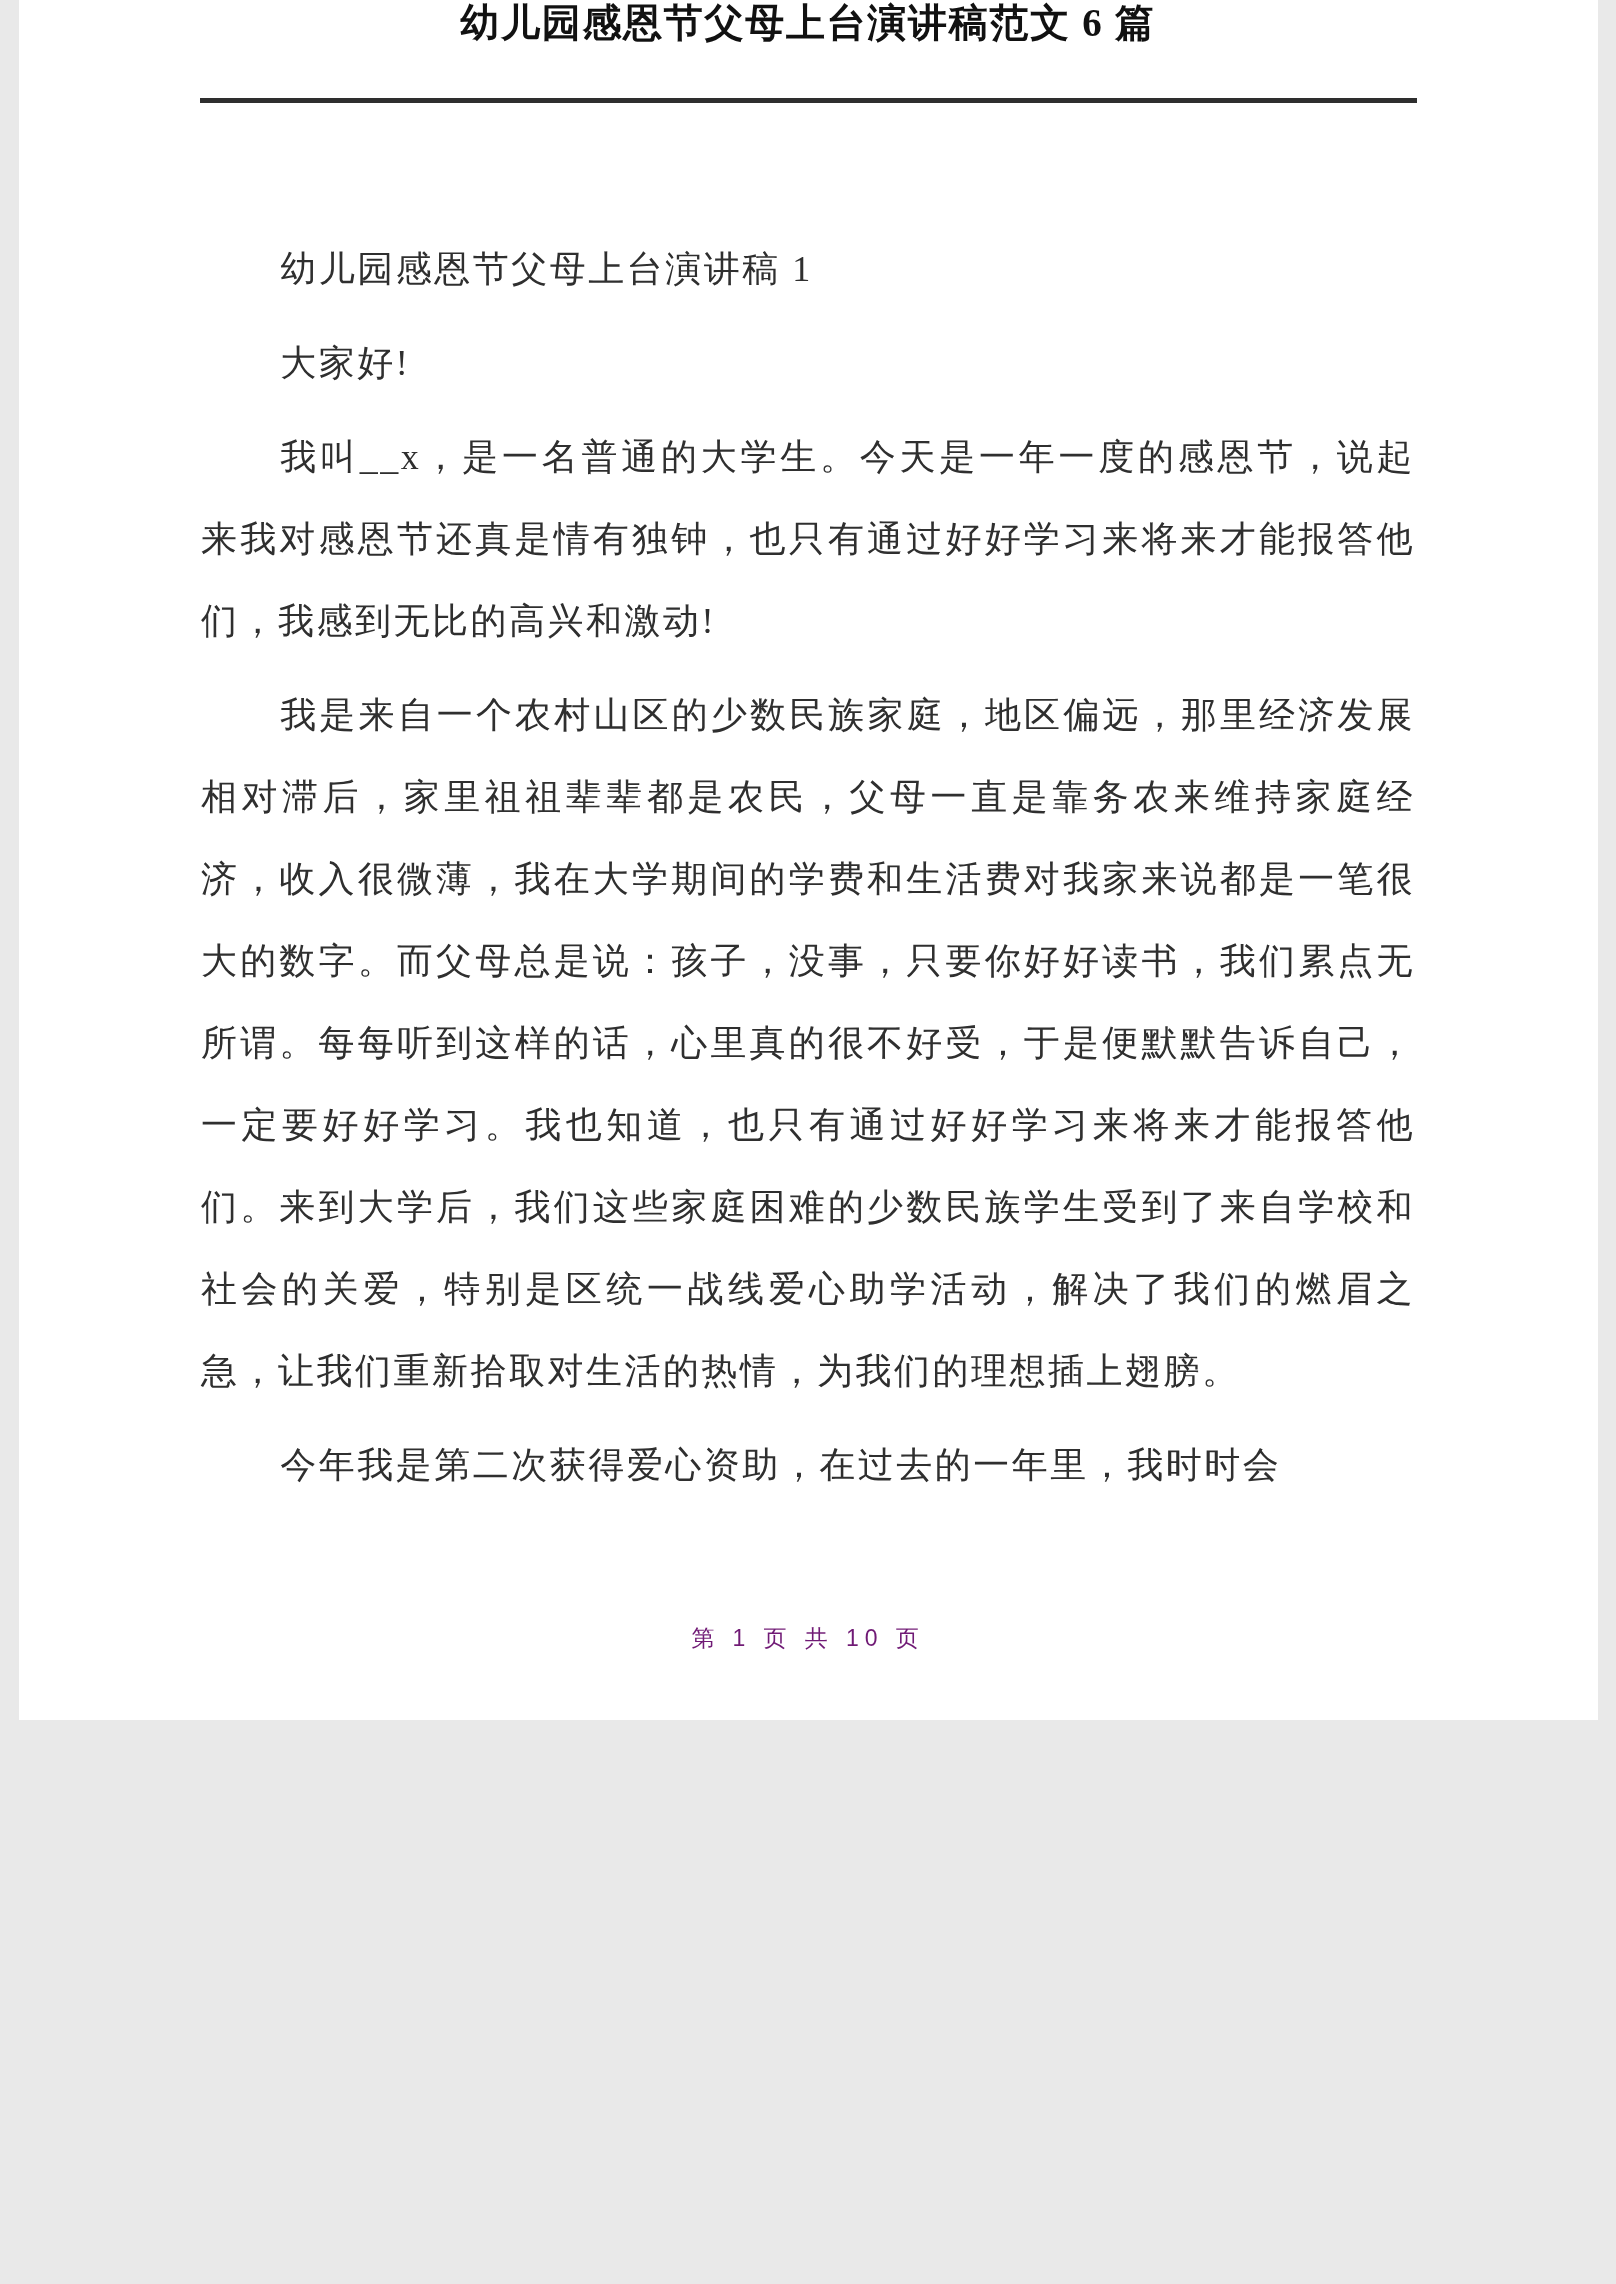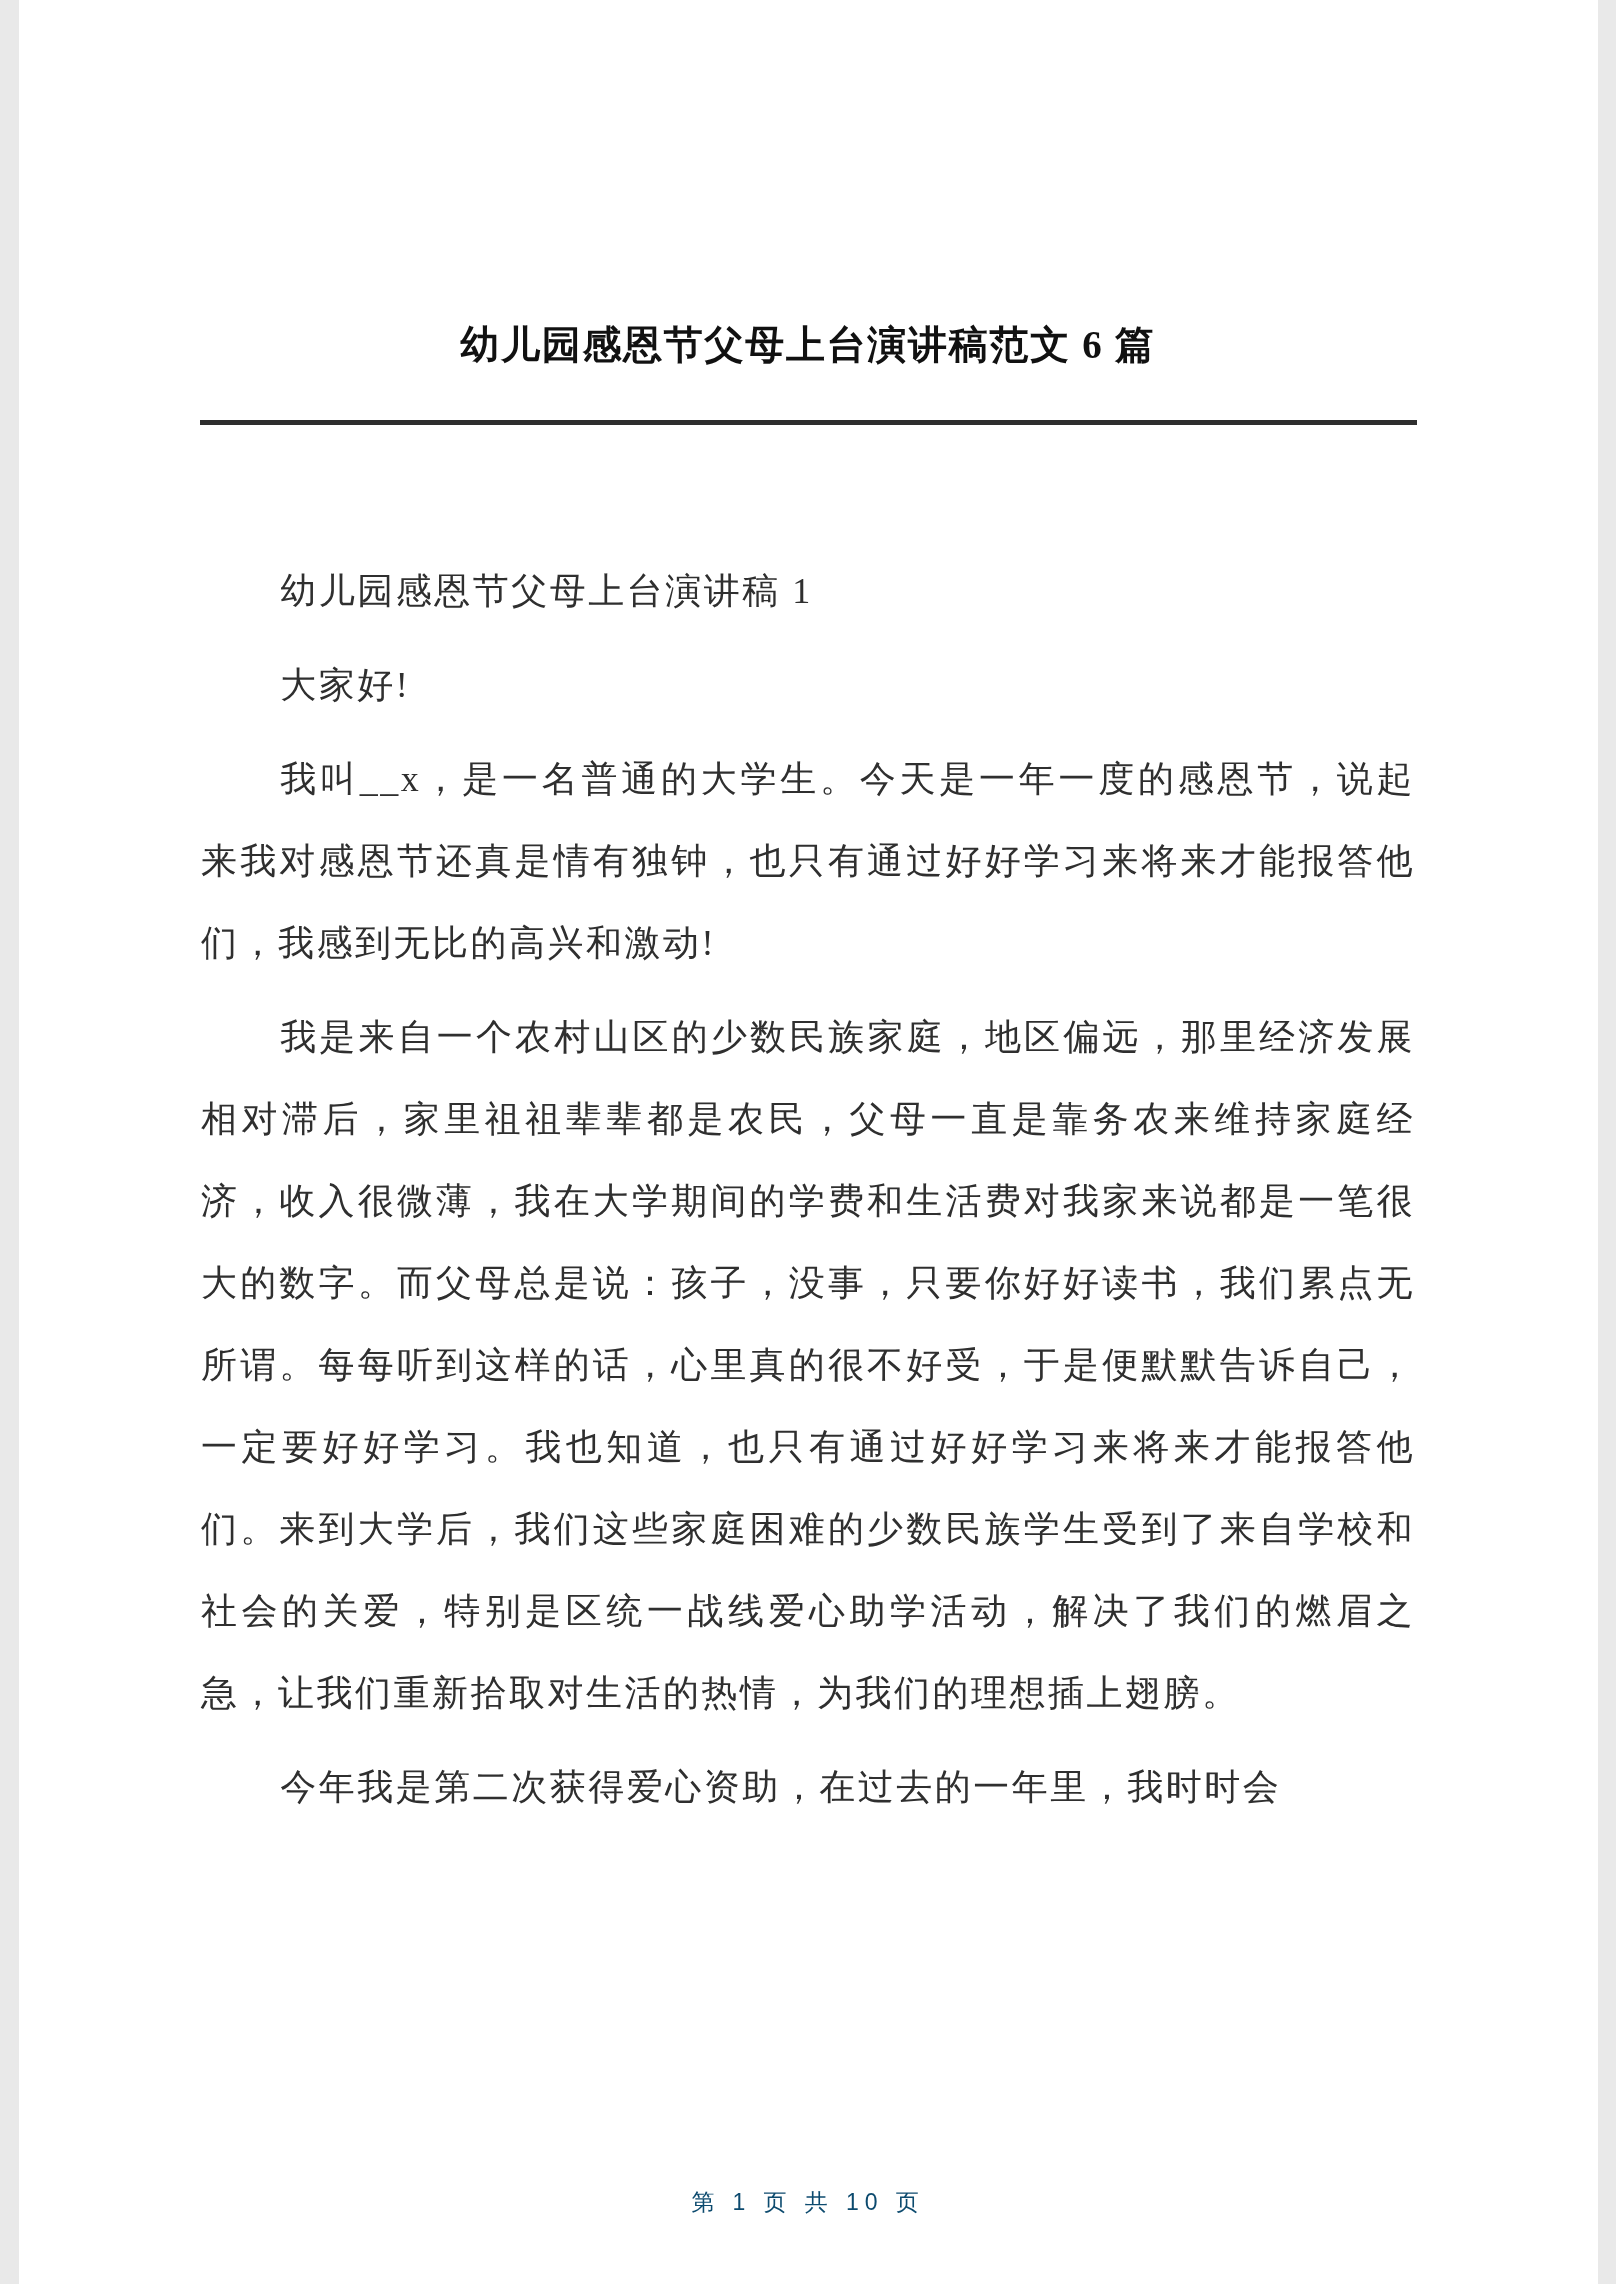--- a/index.html
+++ b/index.html
@@ -14,24 +14,23 @@
     margin: 0 auto;
     background: #e9e9e9;
     position: relative;
     overflow: hidden;
   }
   .page {
     position: absolute;
     left: 18.5px;
     top: 0;
     width: 1579px;
-    height: 2284px;
+    height: 1720px;
     background: #ffffff;
     box-sizing: border-box;
-    padding-top: 322px;
   }
   .content {
     width: 1238px;
     margin: 0 auto;
   }
   h1.doc-title {
     margin: 0;
     padding: 0;
     text-align: center;
     font-size: 39px;
@@ -59,21 +58,21 @@
     text-indent: 2.2em;
     text-align: justify;
   }
   .page-footer {
     position: absolute;
     left: 0;
     right: 0;
     bottom: 66px;
     text-align: center;
     font-size: 23px;
-    color: #0c4a6e;
+    color: #701a75;
     letter-spacing: 5.9px;
     font-family: "Liberation Sans", "DejaVu Sans", sans-serif;
   }
 </style>
 </head>
 <body>
 
 <div class="canvas">
   <div class="page">
     <div class="content">

